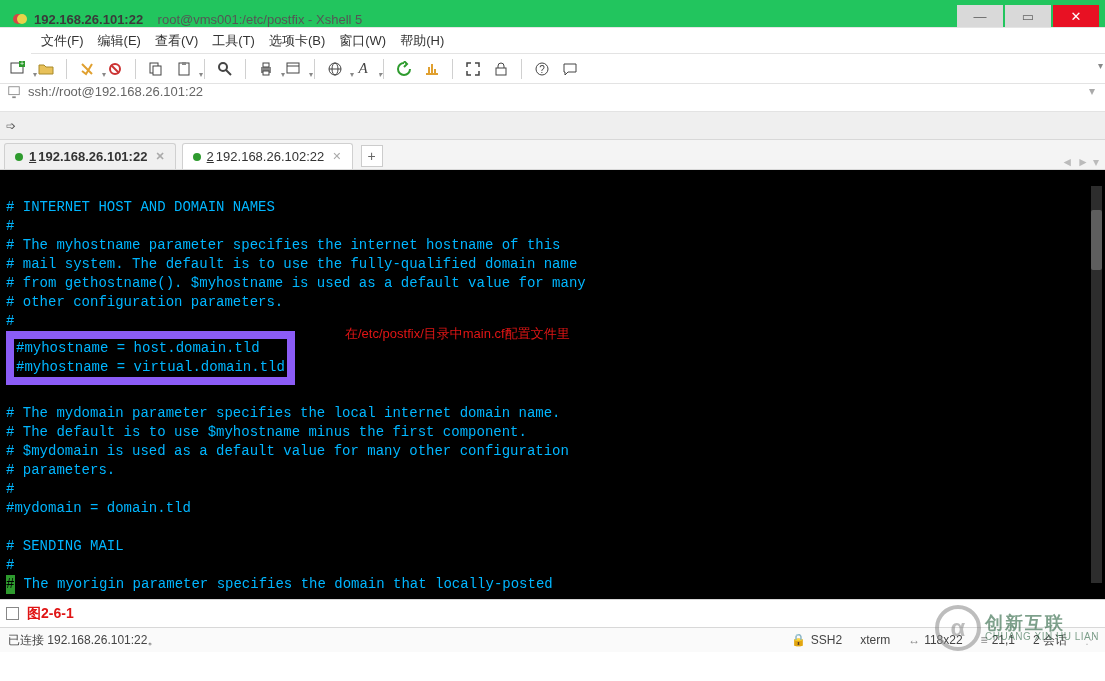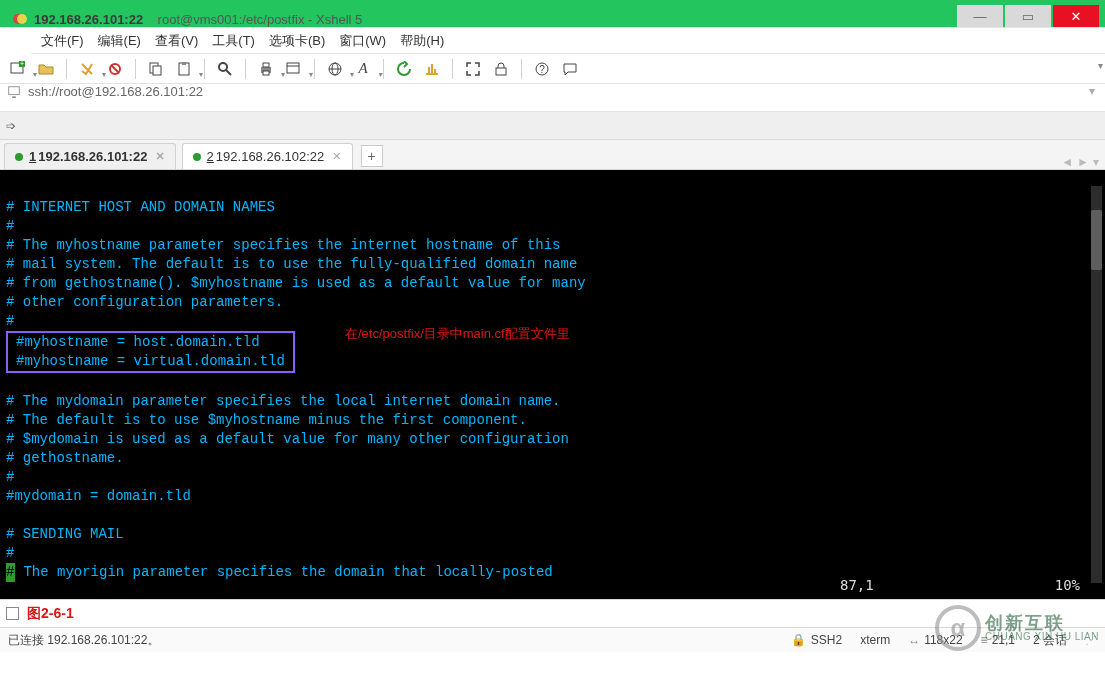--- a/index.html
+++ b/index.html
@@ -59,21 +59,21 @@
     font-size:14px; color:#666; background:#fff;}
   .tab-nav { margin-left:auto; display:flex; align-items:center; padding-right:6px; gap:4px;
     color:#bbb; font-size:12px;}
 
   
   .term-wrap { height:430px; display:flex; border-bottom:1px solid #d8d8d8; }
   .term { flex:1; background:#000; color:#c8c8c8;
     font-family: Consolas,"Courier New",monospace; font-size:14px;
     padding:28px 6px 4px 6px; position:relative; line-height:19px; white-space:pre; }
   .term .c-comment { color:#00b6ff; }
-  .term .red-box { border:2px solid #8b5cf6; padding:0 8px; display:inline-block; }
+  .term .red-box { border:8px solid #8b5cf6; padding:0 2px; display:inline-block; }
   .term .red-text { color:#e01515; font-family:"Microsoft YaHei",sans-serif;
     font-weight:400; font-size:13px; position:absolute; }
   .term .gcursor { background:#2e9b2e; color:#000; display:inline-block; width:9px;}
   .term .rulerline { position:absolute; right:8px; bottom:4px; color:#ddd;
     font-family: Consolas,monospace; font-size:14px; width:240px; display:flex;
     justify-content:space-between;}
   .scrollbar { width:17px; background:#000; position:relative; }
   .scrollbar .track { position:absolute; top:16px; bottom:16px; left:3px; right:3px;
     background:#2d2d2d; }
   .scrollbar .thumb { position:absolute; left:3px; right:3px; top:40px; height:60px;
@@ -286,28 +286,28 @@
 <span class="c-comment"># mail system. The default is to use the fully-qualified domain name</span>
 <span class="c-comment"># from gethostname(). $myhostname is used as a default value for many</span>
 <span class="c-comment"># other configuration parameters.</span>
 <span class="c-comment">#</span>
 <span class="red-box"><span class="c-comment">#myhostname = host.domain.tld   </span>
 <span class="c-comment">#myhostname = virtual.domain.tld</span></span>
 <span class="c-comment"></span>
 <span class="c-comment"># The mydomain parameter specifies the local internet domain name.</span>
 <span class="c-comment"># The default is to use $myhostname minus the first component.</span>
 <span class="c-comment"># $mydomain is used as a default value for many other configuration</span>
-<span class="c-comment"># gethostname.</span>
+<span class="c-comment"># parameters.</span>
 <span class="c-comment">#</span>
 <span class="c-comment">#mydomain = domain.tld</span>
 <span class="c-comment"></span>
 <span class="c-comment"># SENDING MAIL</span>
 <span class="c-comment">#</span>
 <span class="gcursor">#</span><span class="c-comment"> The myorigin parameter specifies the domain that locally-posted</span>
-<div class="rulerline"><span>87,1</span><span>10%</span></div><span class="red-text" style="left:345px;top:154px">在/etc/postfix/目录中main.cf配置文件里</span></div>
+<span class="red-text" style="left:345px;top:154px">在/etc/postfix/目录中main.cf配置文件里</span></div>
   <div class="scrollbar">
     <div class="track"></div>
       <div class="thumb"></div>
   </div>
 </div>
 
 <div class="inputstrip">
   <label class="chkwrap">
     <span class="box"></span>
   </label>

